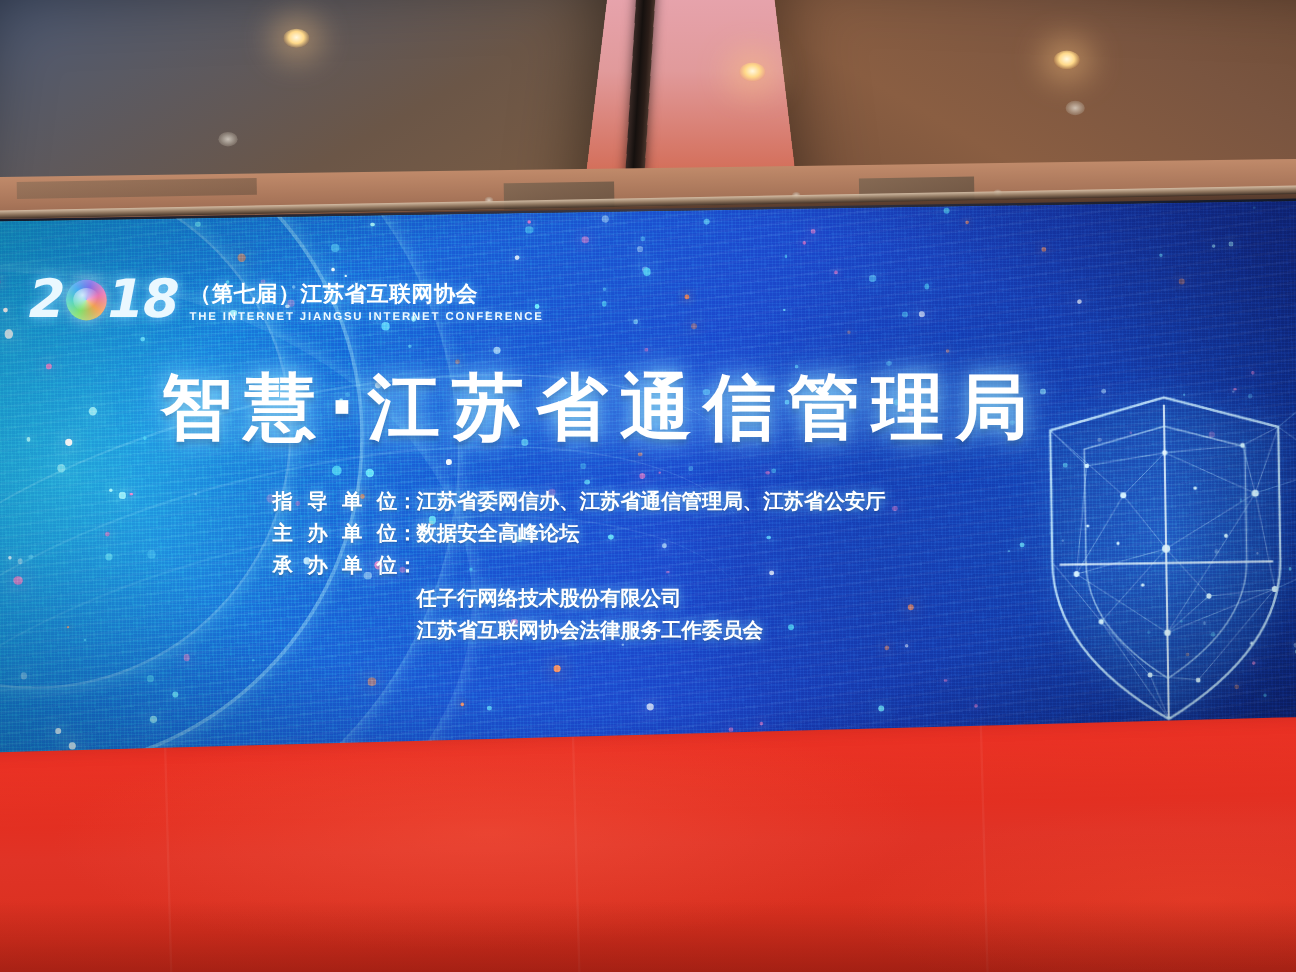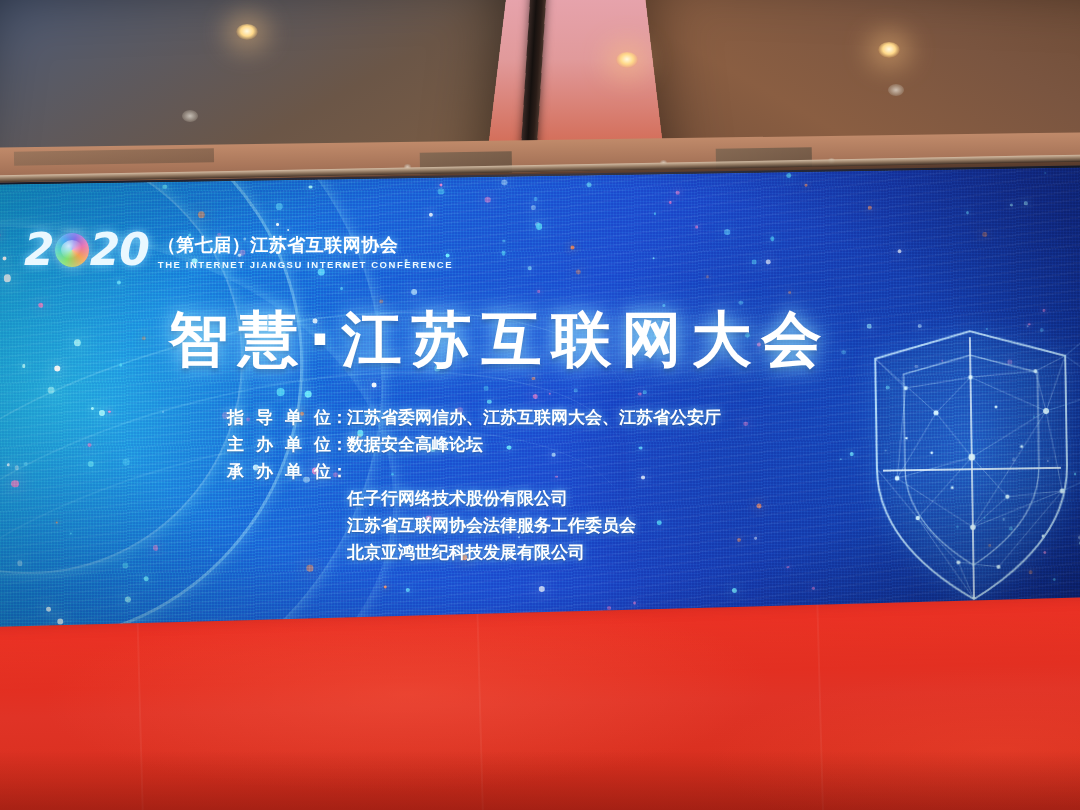--- a/index.html
+++ b/index.html
@@ -433,41 +433,41 @@
       <div class="moire2"></div>
       <div class="moire"></div>
       <div class="vign"></div>
     </div>
   </div>
 
   <div class="logo">
     <div class="year">
       <span class="y-glyph">2</span>
       <span class="orb"></span>
-      <span class="y-glyph">20</span>
+      <span class="y-glyph">18</span>
     </div>
     <div class="logo-txt">
       <div class="logo-cn">（第七届）江苏省互联网协会</div>
       <div class="logo-en">THE INTERNET JIANGSU INTERNET CONFERENCE</div>
     </div>
   </div>
 
-  <div class="title">智慧·江苏互联网大会</div>
+  <div class="title">智慧·江苏省通信管理局</div>
 
   <div class="orgs" id="orgs">
       <div class="org-row">
         <div class="org-inner">
           <div class="org-label">
             <span>指</span>
             <span>导</span>
             <span>单</span>
             <span>位</span>
           </div>
           <div class="org-colon">：</div>
-          <div class="org-value">江苏省委网信办、江苏互联网大会、江苏省公安厅</div>
+          <div class="org-value">江苏省委网信办、江苏省通信管理局、江苏省公安厅</div>
         </div>
       </div>
       <div class="org-row">
         <div class="org-inner">
           <div class="org-label">
             <span>主</span>
             <span>办</span>
             <span>单</span>
             <span>位</span>
           </div>
@@ -493,27 +493,20 @@
           <div class="org-value">任子行网络技术股份有限公司</div>
         </div>
       </div>
       <div class="org-row">
         <div class="org-inner">
           <div class="org-label"></div>
           <div class="org-colon"></div>
           <div class="org-value">江苏省互联网协会法律服务工作委员会</div>
         </div>
       </div>
-      <div class="org-row">
-        <div class="org-inner">
-          <div class="org-label"></div>
-          <div class="org-colon"></div>
-          <div class="org-value">北京亚鸿世纪科技发展有限公司</div>
-        </div>
-      </div>
     </div>
 
   <div class="table">
     <div class="table-sheen"></div>
     <div class="table-fold" style="left:180px;"></div>
     <div class="table-fold" style="left:520px;"></div>
     <div class="table-fold" style="left:860px;"></div>
   </div>
   <div class="bottom-shadow"></div>
 

